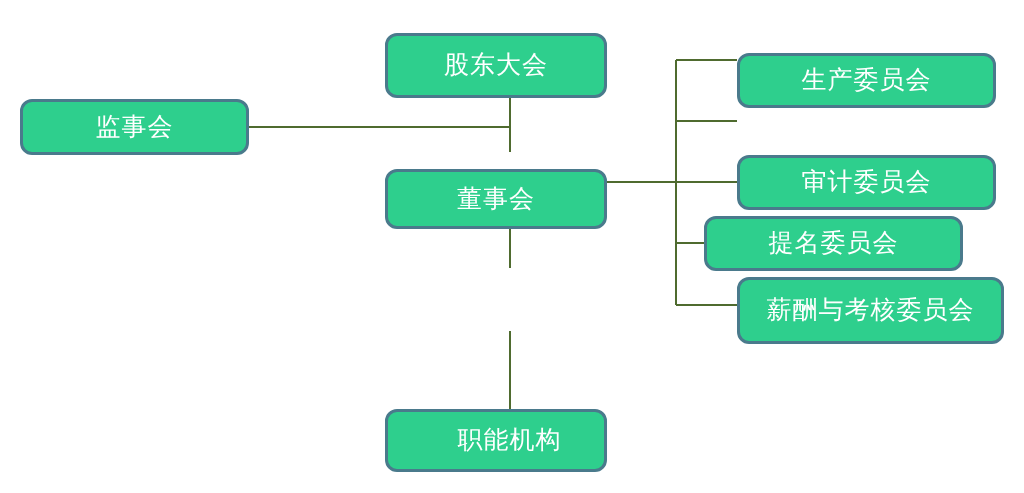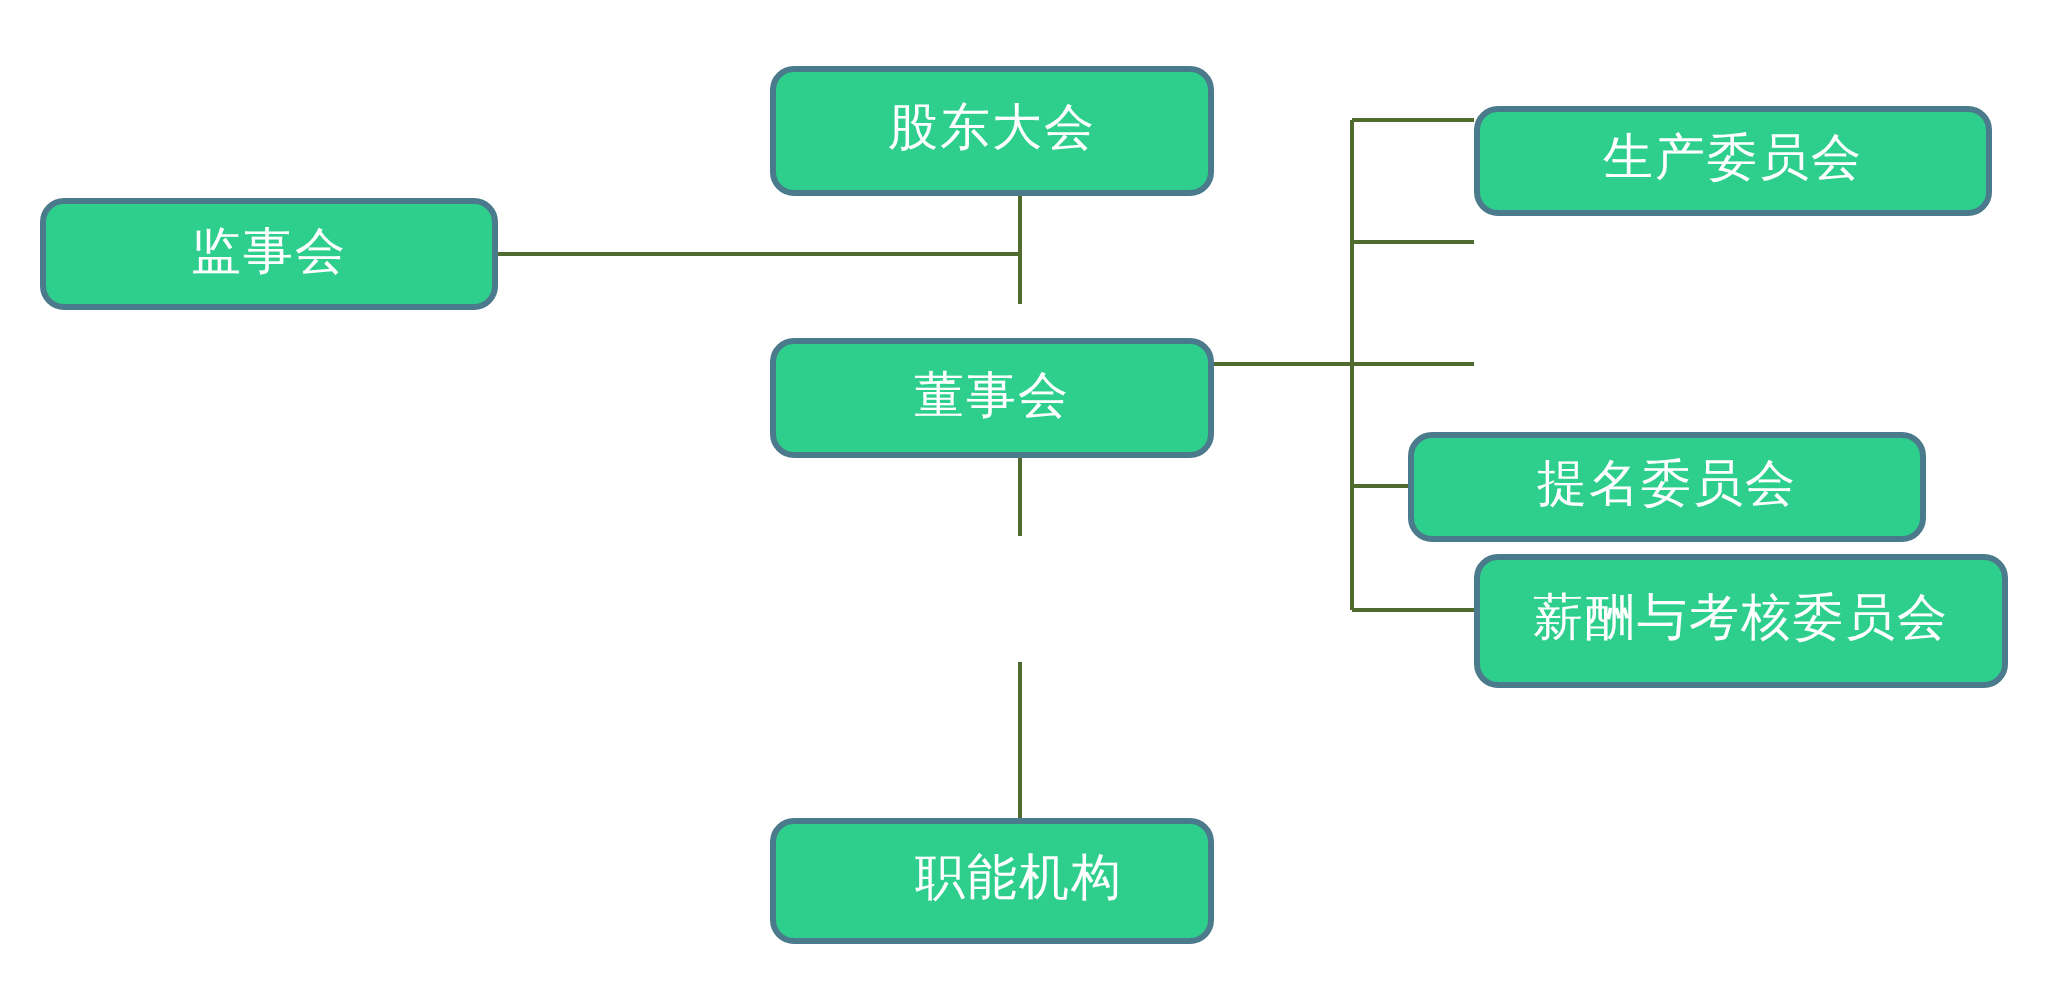--- a/index.html
+++ b/index.html
@@ -92,20 +92,23 @@
 
   <div class="node-box" style="left:385px; top:409px; width:222px; height:63px;padding-left:27px;">
     <span class="node-label">职能机构</span>
   </div>
 
   <div class="node-box" style="left:737px; top:33px; width:259px; height:55px;margin-top:20px;">
     <span class="node-label">生产委员会</span>
   </div>
 
 
+  <div class="node-box" style="left:737px; top:155px; width:259px; height:55px;">
+    <span class="node-label">审计委员会</span>
+  </div>
 
   <div class="node-box" style="left:704px; top:216px; width:259px; height:55px;justify-content:center;">
     <span class="node-label">提名委员会</span>
   </div>
 
   <div class="node-box" style="left:737px; top:277px; width:267px; height:67px;">
     <span class="node-label">薪酬与考核委员会</span>
   </div>
 
 </div>

